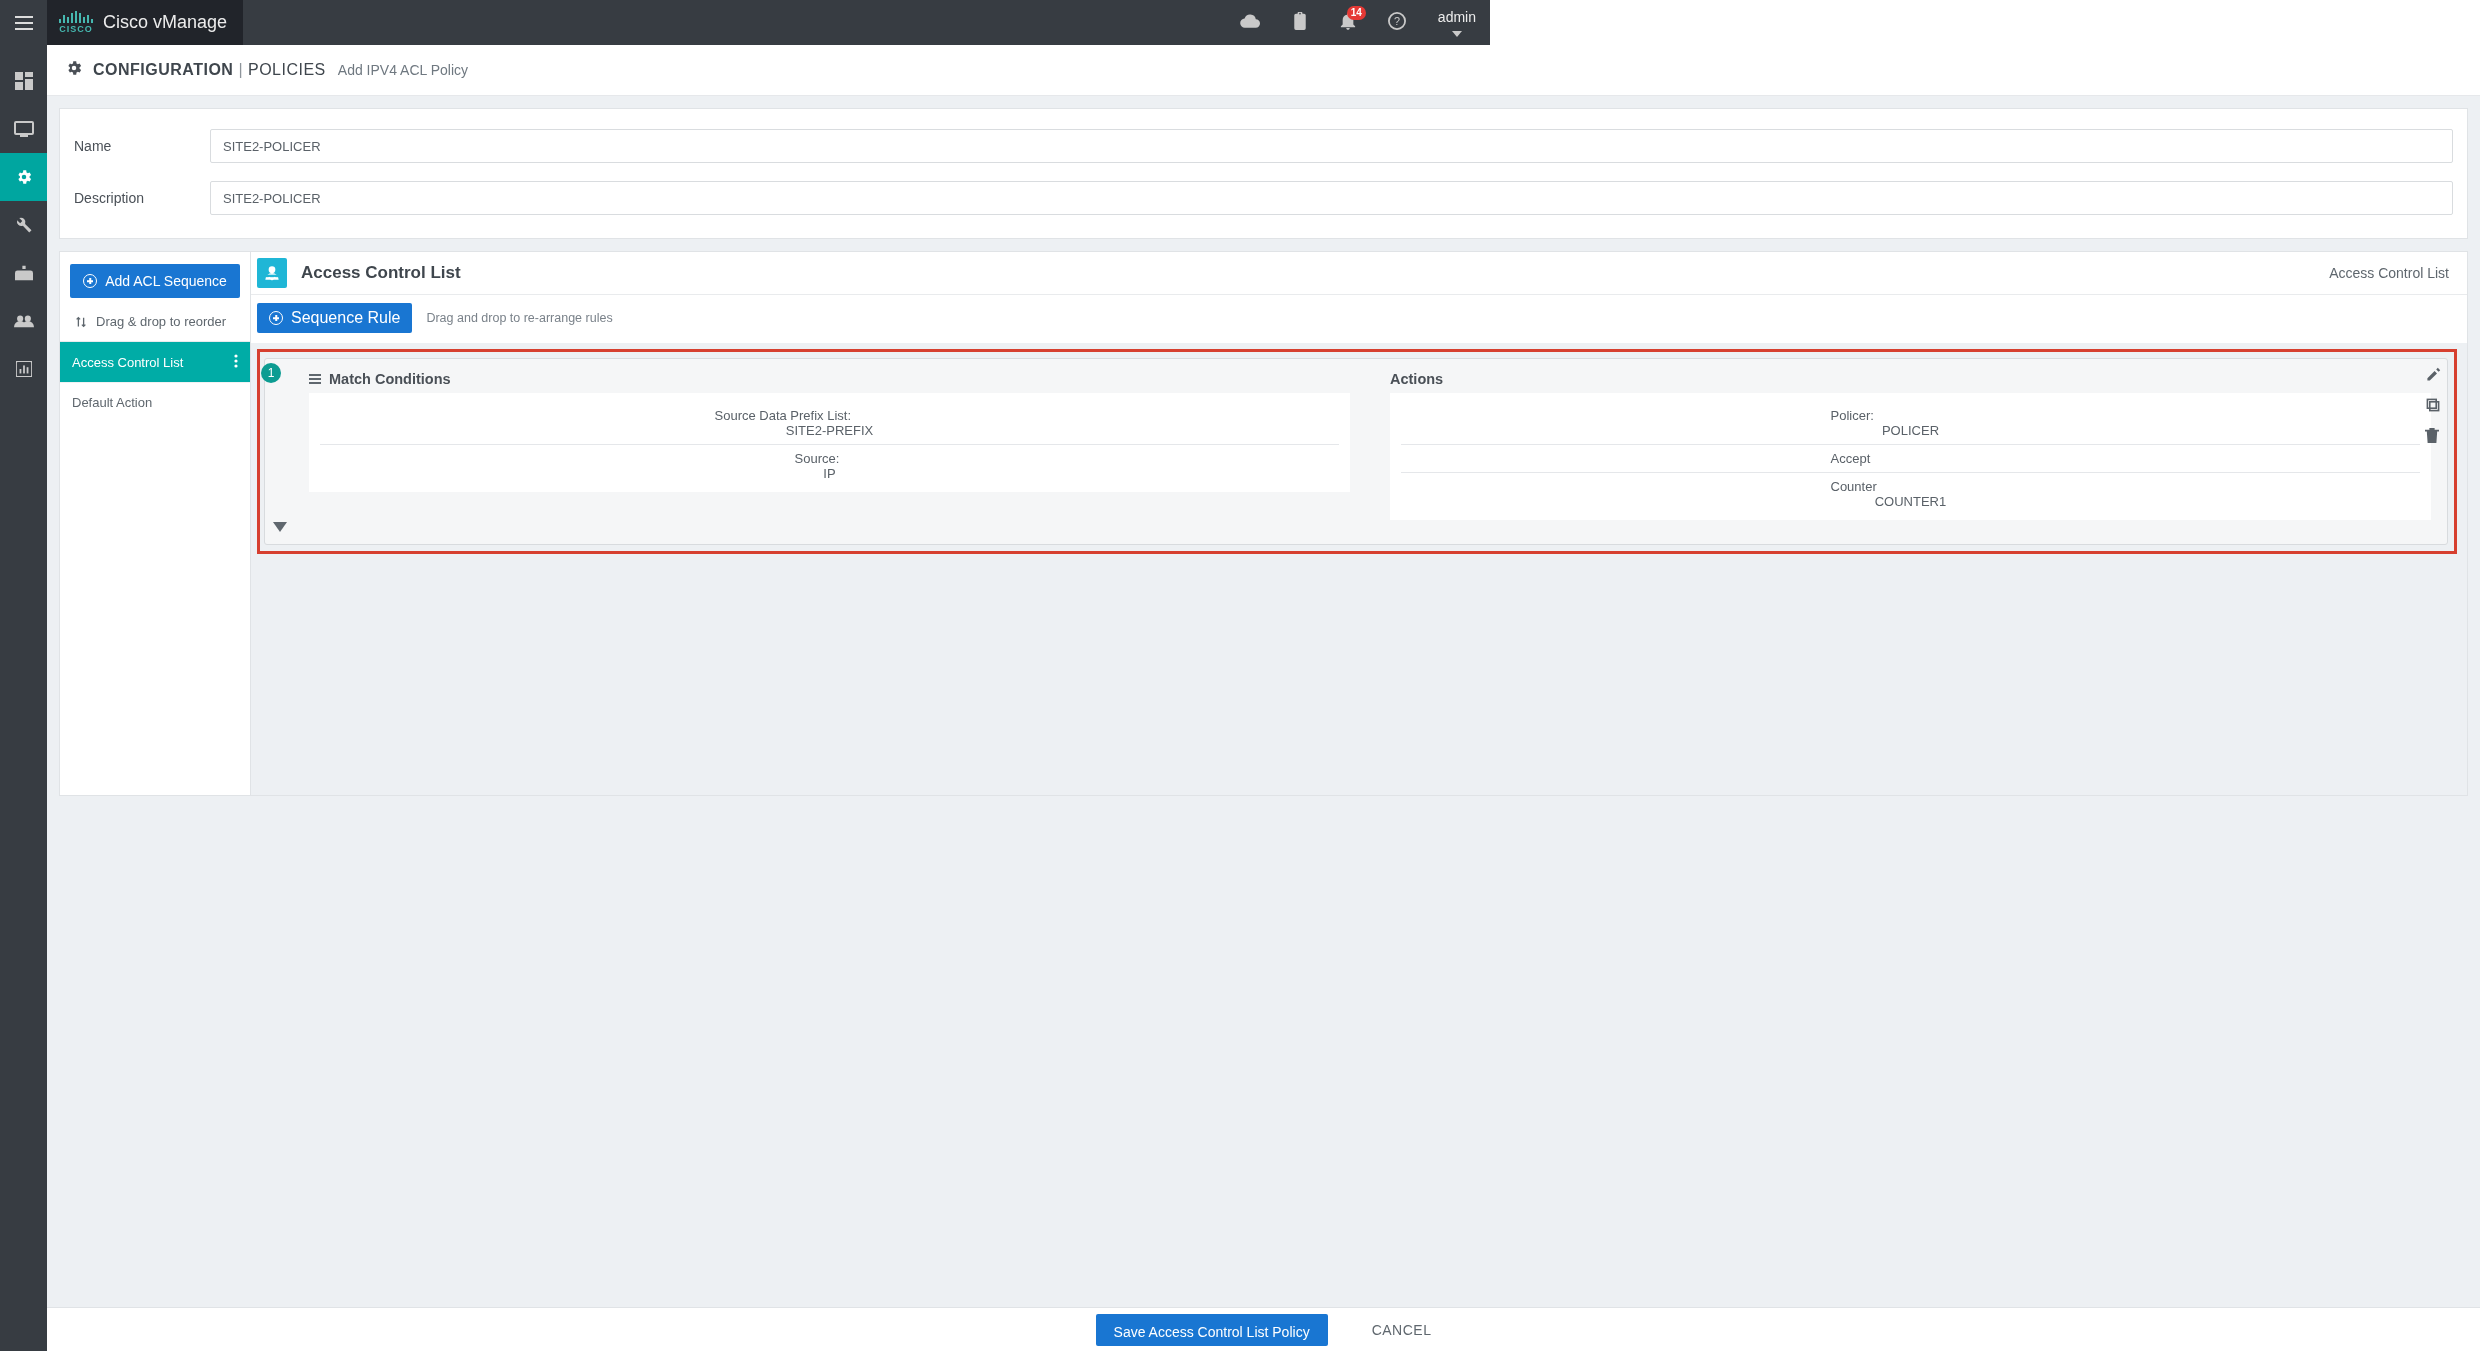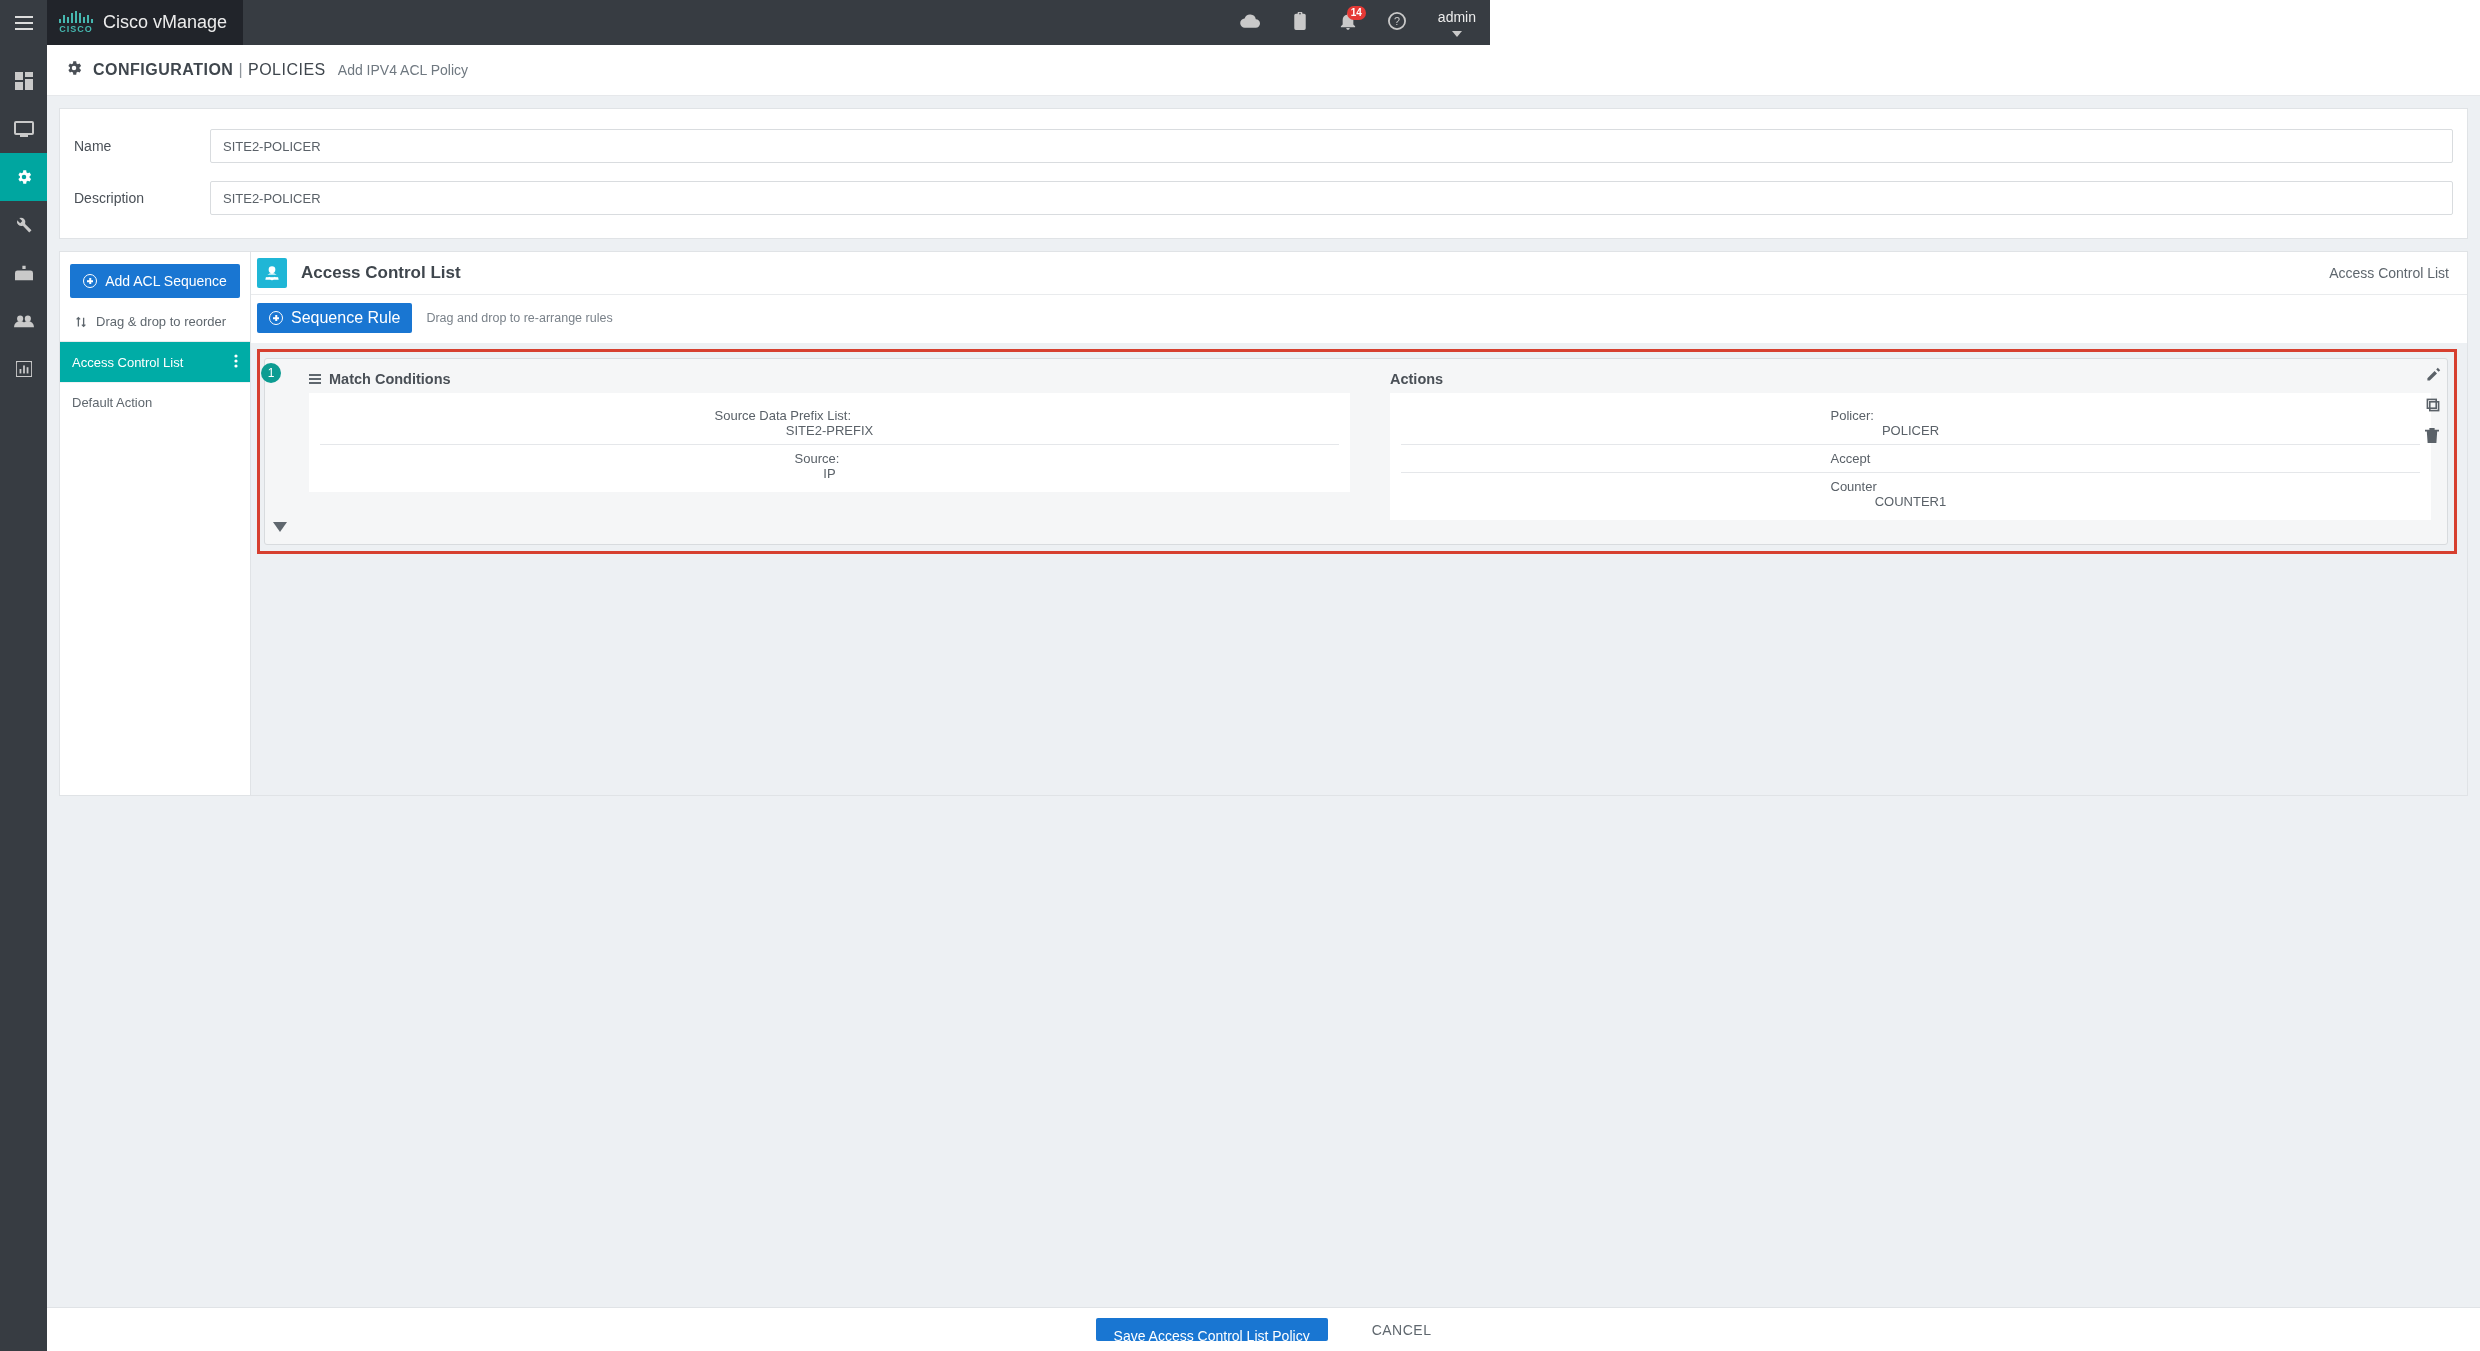--- a/index.html
+++ b/index.html
@@ -78,21 +78,21 @@
   .ham-sm::before{top:-4px;} .ham-sm::after{top:4px;}
   .white-body { background:#fff; border:1px solid transparent; padding:8px 10px 4px; }
   .kv { display:flex; align-items:center; font-size:13px; color:#5a6168; border-bottom:1px solid #e5e7ea; padding:6px 2px;flex-direction:column;}
   .kv:last-child { border-bottom:none;}
   .kv-label { width:230px;}
   .kv-label-short { width:160px;}
   .rule-actions { position:absolute; right:6px; top:8px; display:flex; flex-direction:column; gap:10px; color:#5a6168;}
   .rule-actions span { cursor:pointer;}
 
   .footer-bar { position:absolute; left:47px; right:0; bottom:0; height:44px; background:#fff; border-top:1px solid #e0e3e6; display:flex; align-items:center; justify-content:center; gap:44px;}
-  .btn-save { background:#1976d2; color:#fff; border:none; height:23px; padding:10px 18px; font-size:14px; cursor:pointer; border-radius:2px;}
+  .btn-save { background:#1976d2; color:#fff; border:none; height:32px; padding:10px 18px; font-size:14px; cursor:pointer; border-radius:2px;}
   .btn-cancel { background:none; border:none; color:#5f676e; font-size:14px; cursor:pointer; letter-spacing:0.5px;}
 
   
   .rules-scroll::-webkit-scrollbar { width:14px;}
   .rules-scroll::-webkit-scrollbar-track { background:#f1f1f1;}
   .rules-scroll::-webkit-scrollbar-thumb { background:#c6c9cc;}
 </style>
 </head>
 <body>
 

